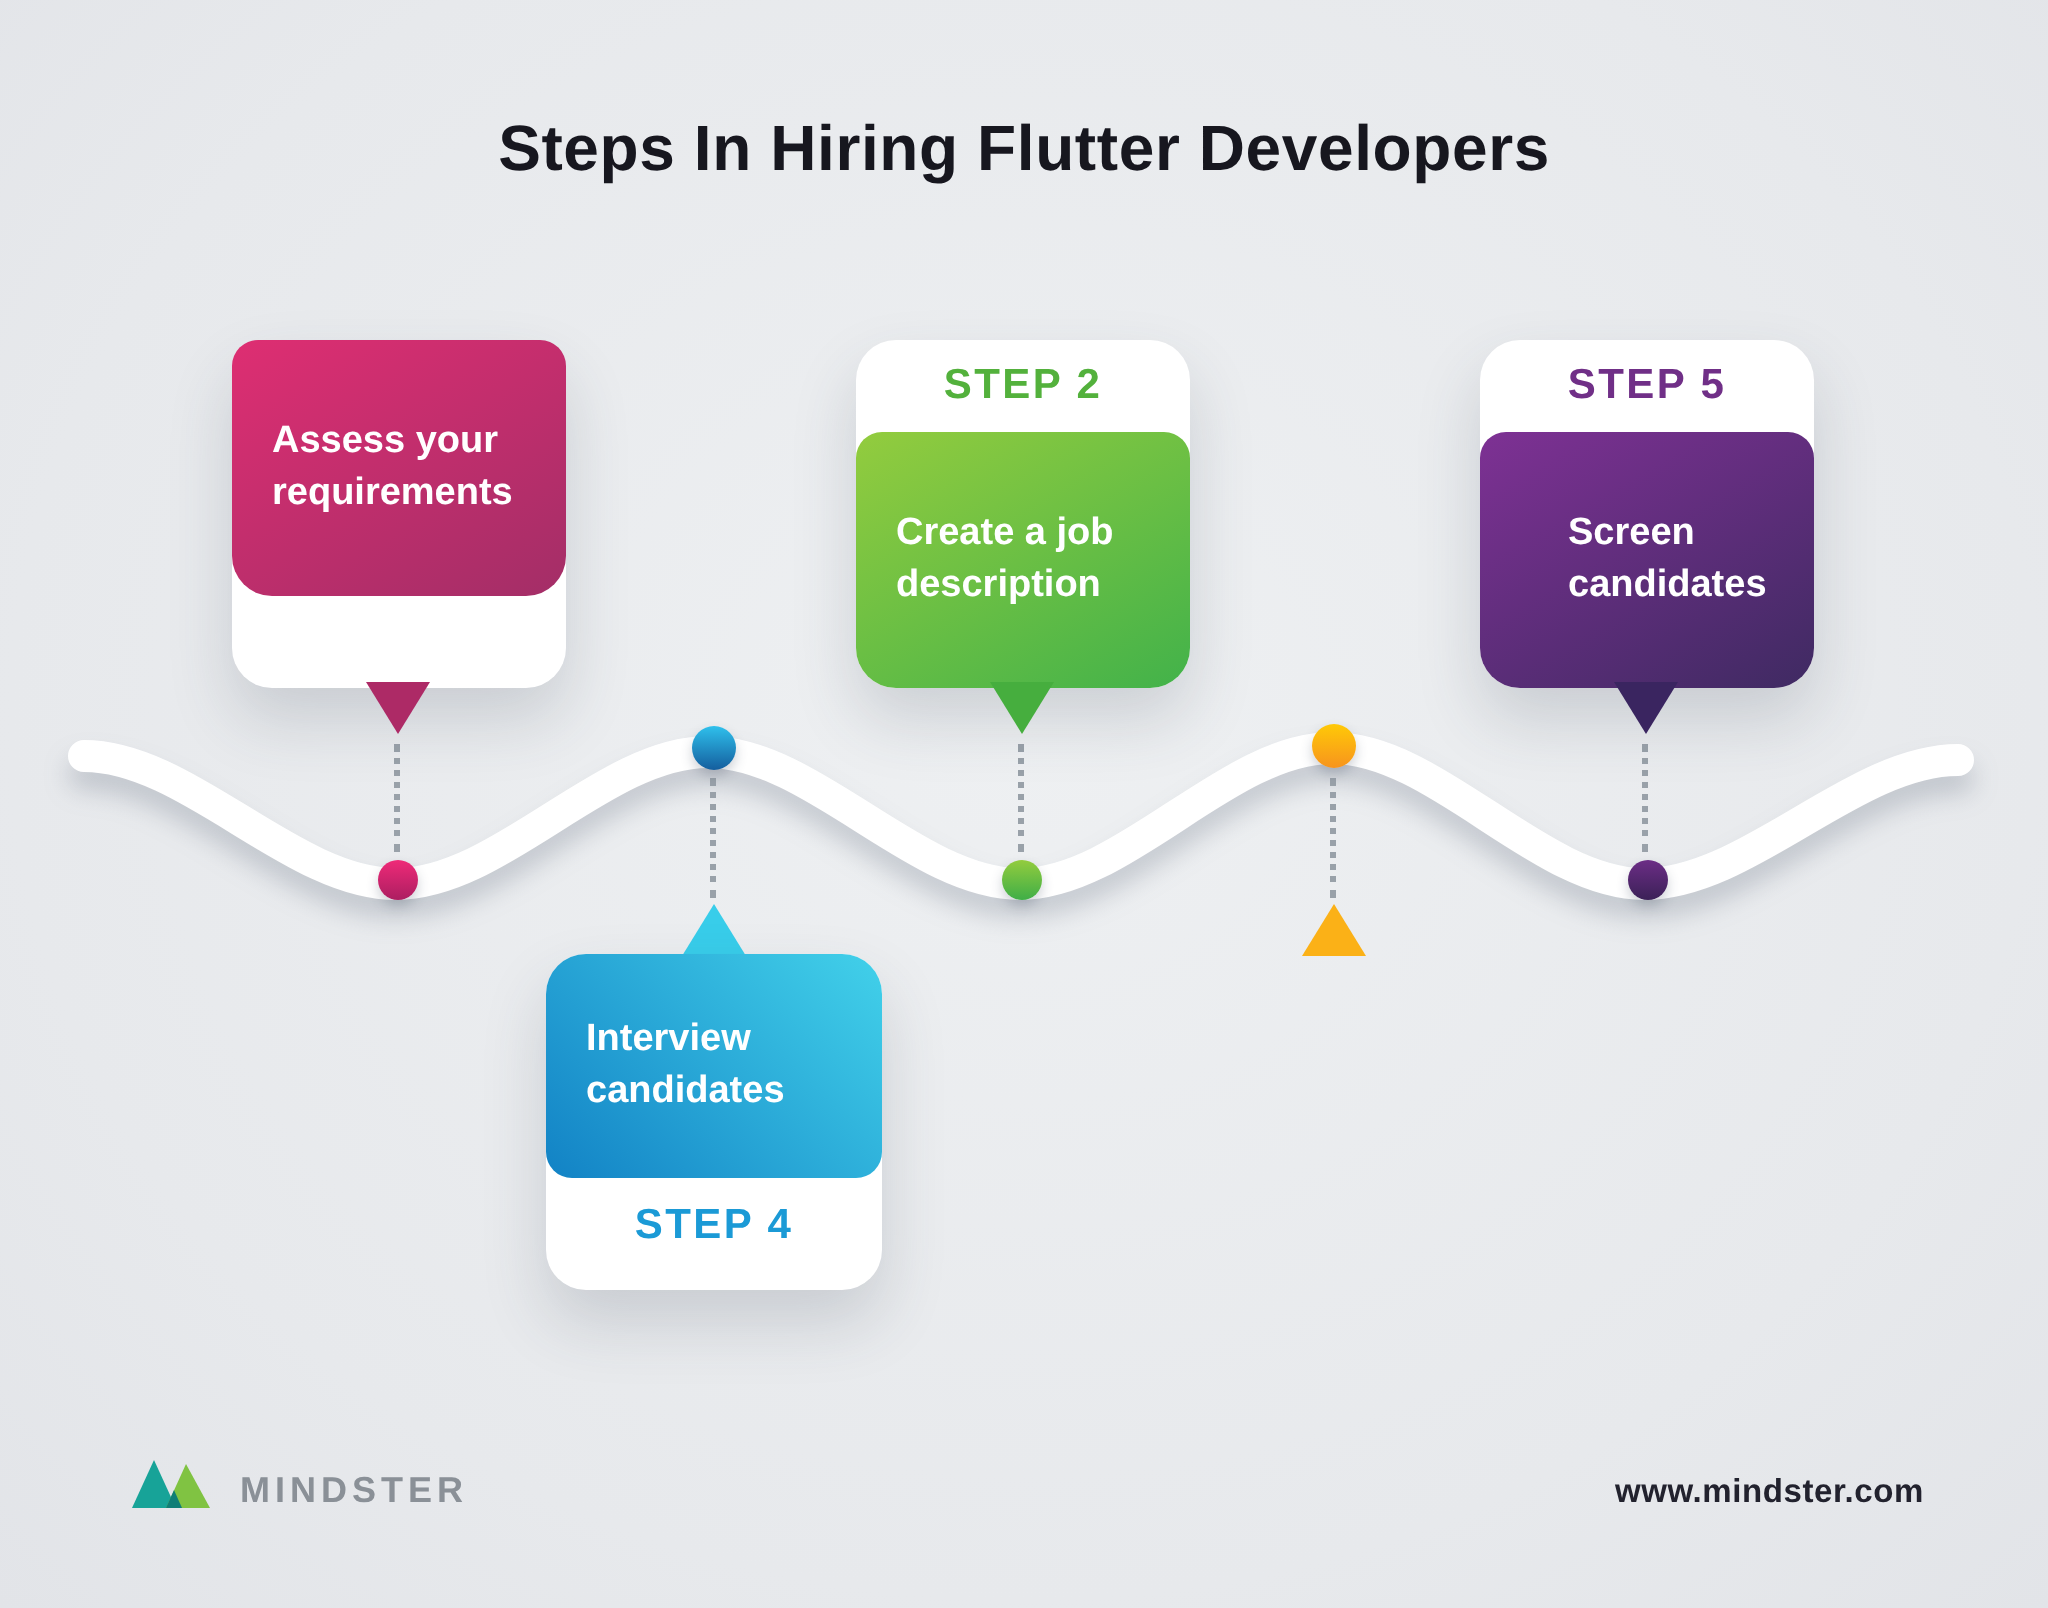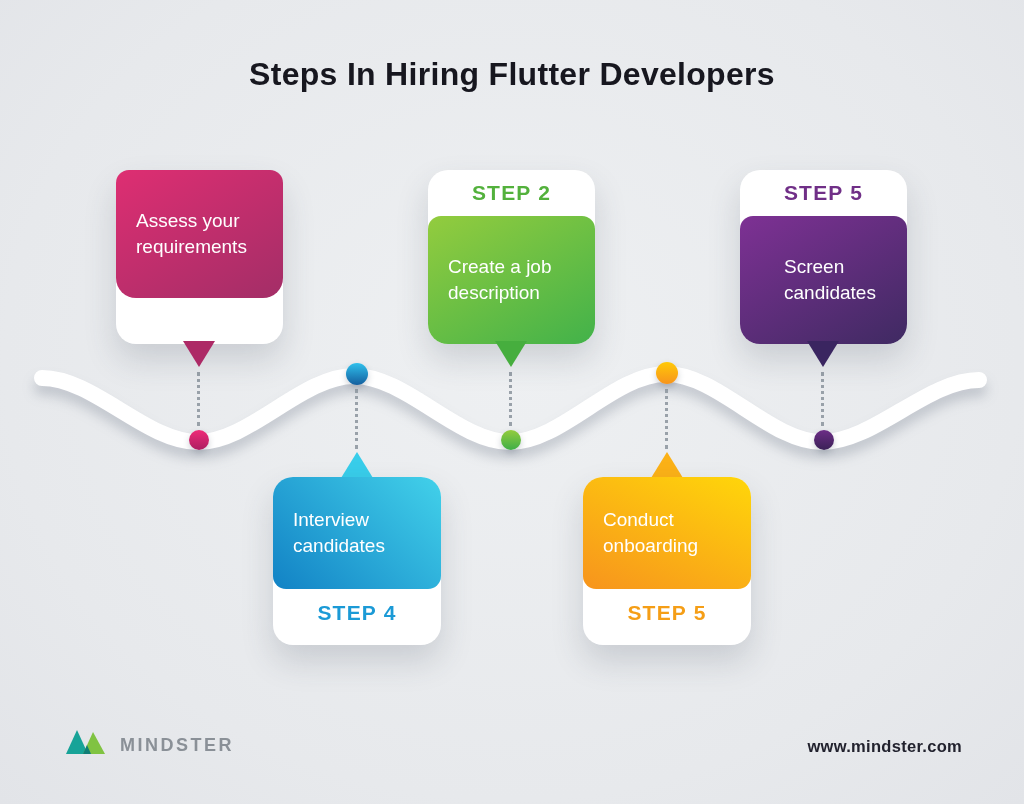--- a/index.html
+++ b/index.html
@@ -12,21 +12,21 @@
   .title{
     position:absolute;top:56px;left:0;width:100%;text-align:center;
     font-size:32px;font-weight:700;color:#17171f;letter-spacing:.3px;
   }
   
   .card{position:absolute;background:#fff;border-radius:20px;
         box-shadow:0 16px 32px rgba(55,65,85,.18);}
   .label-row{display:flex;align-items:center;justify-content:center;}
   .step-label{font-size:21px;font-weight:700;letter-spacing:1.2px;}
   .body{display:flex;align-items:center;padding:0 20px;box-sizing:border-box;
-        color:#fff;font-size:19px;font-weight:400;line-height:1.38;}
+        color:#fff;font-size:19px;font-weight:700;line-height:1.38;}
   .top-card{top:170px;width:167px;height:174px;}
   .top-card .label-row{height:46px;}
   .top-card .body{height:128px;border-radius:13px 13px 20px 20px;}
   .bottom-card{top:477px;width:168px;height:168px;}
   .bottom-card .body{height:112px;border-radius:20px 20px 13px 13px;}
   .bottom-card .label-row{height:48px;}
   #card1{left:116px}  #card2{left:428px}  #card3{left:740px}
   #card4{left:273px}  #card5{left:583px}
   .c1 .step-label{color:#d62168;}
   .c2 .step-label{color:#53b13c;}
@@ -128,26 +128,20 @@
 
   <div class="ptr ptr-up" id="ptr4"></div>
   <div class="card bottom-card c4" id="card4">
     <div class="body">Interview candidates</div>
     <div class="label-row">
       <span class="step-label">STEP 4</span>
     </div>
   </div>
 
   <div class="ptr ptr-up" id="ptr5"></div>
-  <div class="card bottom-card c5" id="card5">
-    <div class="body">Conduct onboarding</div>
-    <div class="label-row">
-      <span class="step-label">STEP 5</span>
-    </div>
-  </div>
 
   <svg class="logo" width="46" height="32" viewBox="0 0 46 32" aria-hidden="true">
     <polygon points="4,28 15,4 26,28" fill="#17a398"></polygon>
     <polygon points="21,28 31,6 43,28" fill="#80c342"></polygon>
     <polygon points="21,28 25,19 29,28" fill="#0f7e77"></polygon>
   </svg>
   <div class="brand">MINDSTER</div>
   <div class="website">www.mindster.com</div>
 
 </div>

